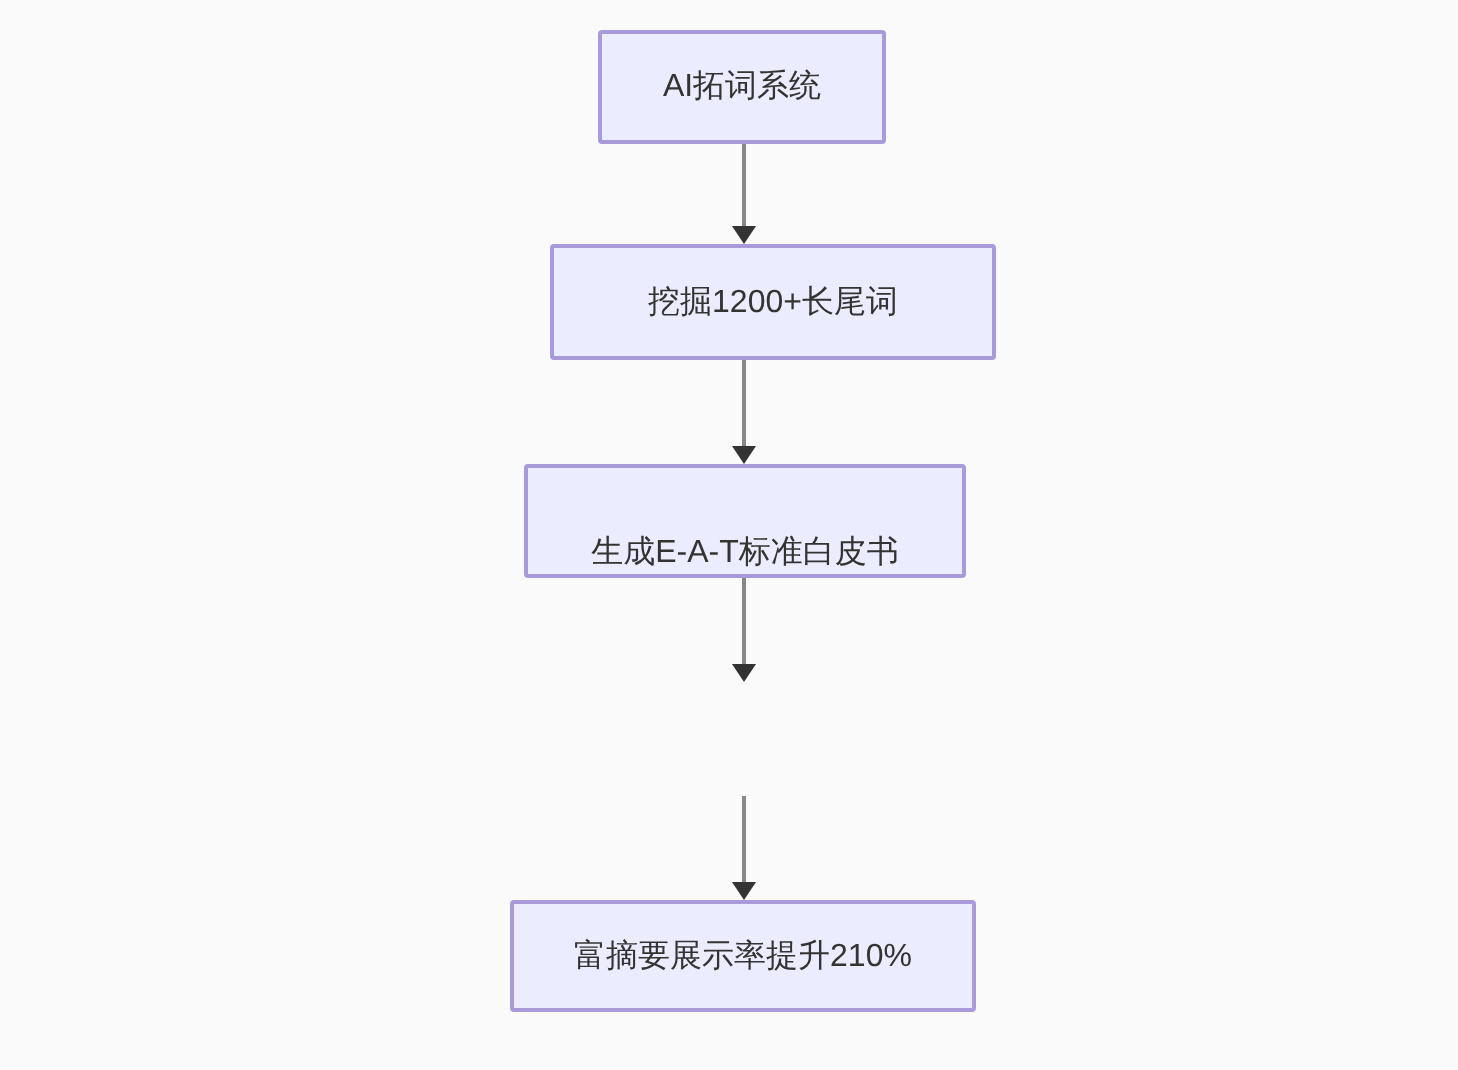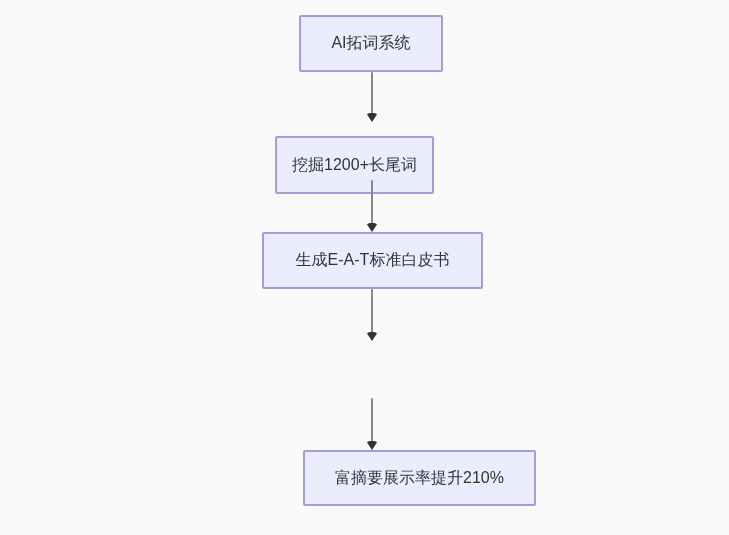--- a/index.html
+++ b/index.html
@@ -3,21 +3,21 @@
 <meta charset="utf-8">
 <style>
   :root{
     --background:#fafafa;
     --node-fill:#ececff;
     --node-border:#a99bdb;
     --edge-line:#888888;
     --edge-head:#333333;
     --text:#333333;
   }
-  *{margin:0;padding:0;box-sizing:border-box;border-radius:25px;}
+  *{margin:0;padding:0;box-sizing:border-box;}
   html,body{width:729px;height:535px;overflow:hidden;}
   body{
     background:var(--background);
     font-family:"Liberation Sans","DejaVu Sans",sans-serif;
     position:relative;
   }
   .canvas{
     position:absolute;
     left:0;top:0;width:729px;height:535px;
   }
@@ -28,24 +28,24 @@
     border-radius:2px;
     display:flex;
     align-items:center;
     justify-content:center;
     color:var(--text);
     font-size:16px;
     text-align:center;
     white-space:nowrap;
   }
   .n0{left:299px;top:15px;width:144px;height:57px;}
-  .n1{left:275px;top:136px;width:159px;height:58px;}
-  .n2{left:262px;top:232px;width:221px;height:57px;}
+  .n1{left:275px;top:122px;width:223px;height:58px;}
+  .n2{left:262px;top:232px;width:221px;height:57px;align-items:flex-end;}
   .n3{left:265px;top:341px;width:215px;height:57px;}
-  .n4{left:255px;top:450px;width:233px;height:56px;margin-left:48px;}
+  .n4{left:255px;top:450px;width:233px;height:56px;}
   .edge{
     position:absolute;
     left:365px;
     width:13px;
   }
   .e0{top:72px;height:50px;}
   .e1{top:180px;height:52px;}
   .e2{top:289px;height:52px;}
   .e3{top:398px;height:52px;}
   .edge .line{

